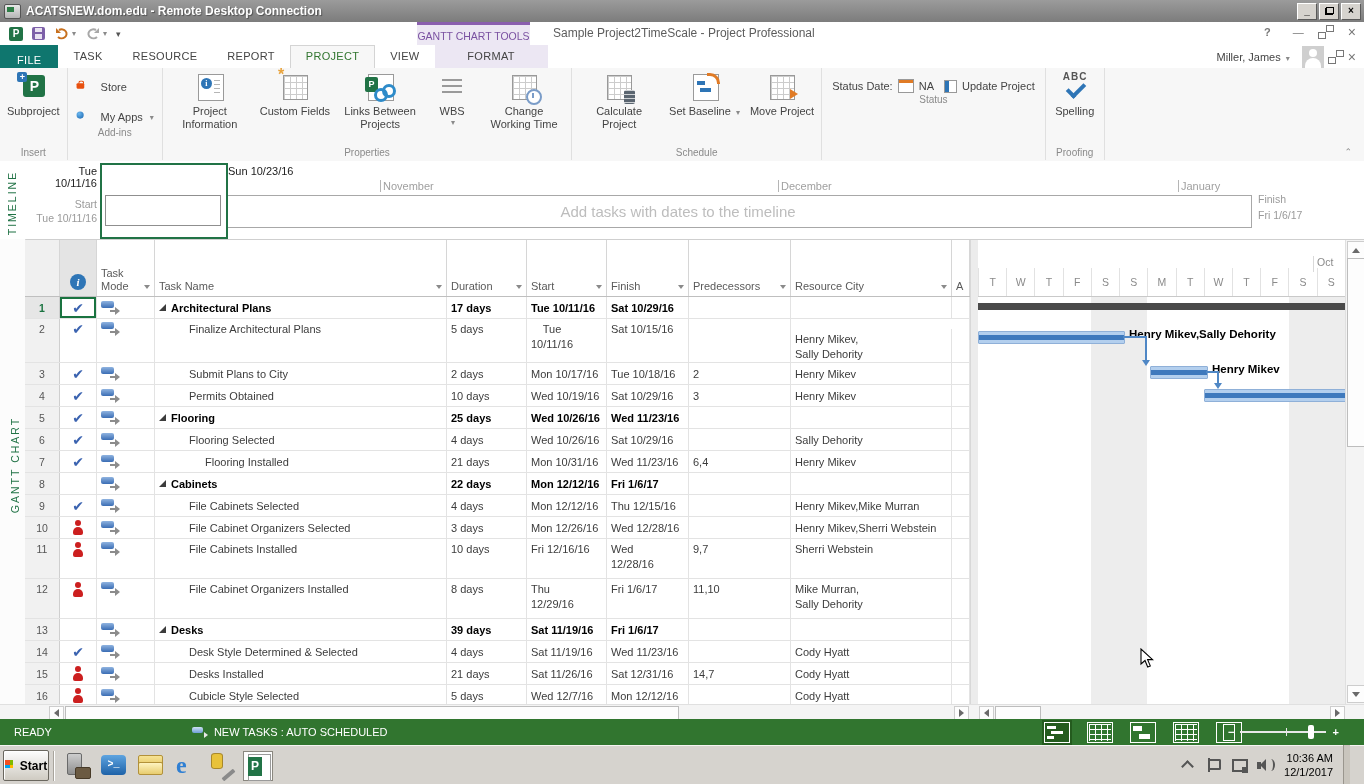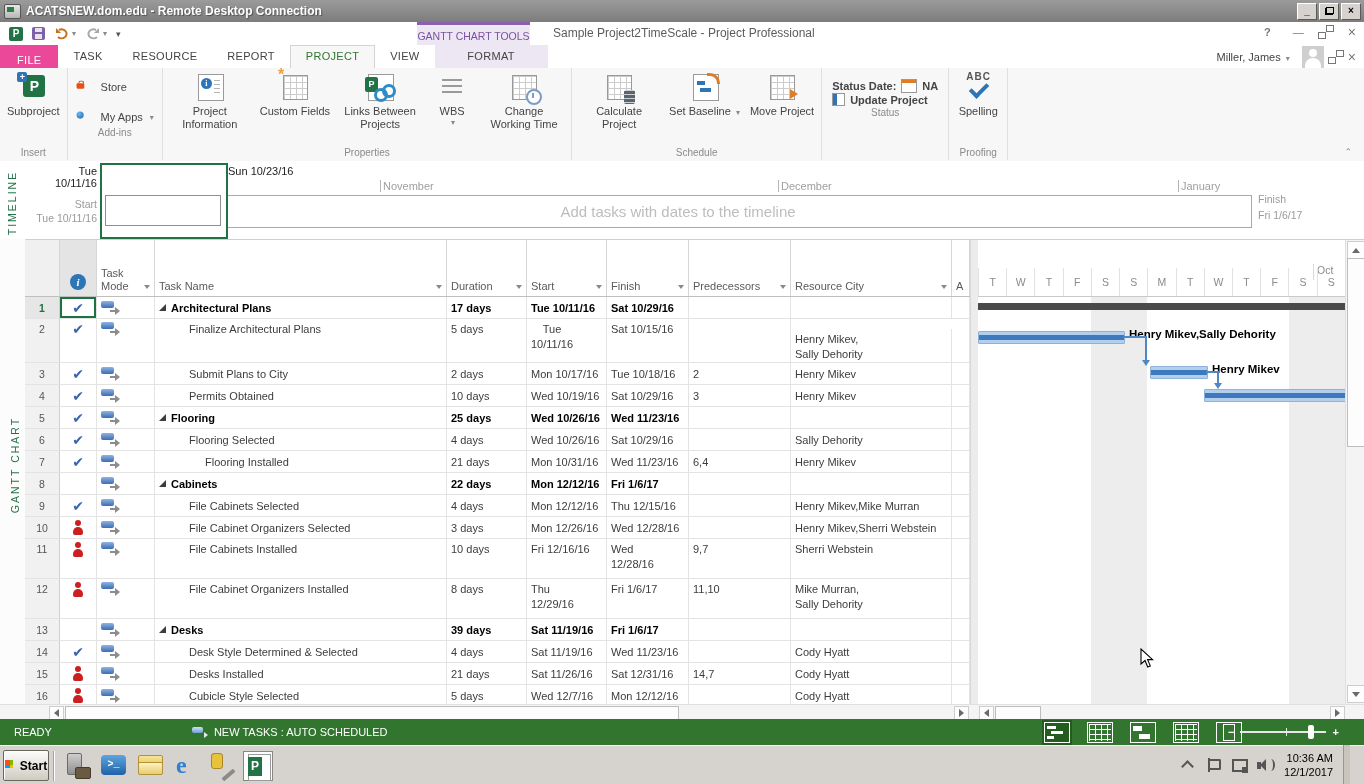--- a/index.html
+++ b/index.html
@@ -29,39 +29,39 @@
   
   #ctx-block{position:absolute;left:417px;top:22px;width:113px;height:46px;background:#ece7f3;}
   #ctx-block:before{content:"";position:absolute;left:0;top:0;width:113px;height:3px;background:#8a5fae;}
   #ctx-label{position:absolute;left:0;top:8px;width:113px;text-align:center;color:#7a51a1;font-size:10.5px;}
   #app-title{position:absolute;left:553px;top:26px;font-size:12px;color:#5c5c5c;}
   #app-ctl{position:absolute;right:8px;top:24px;display:flex;gap:22px;align-items:center;color:#777;}
   
   #tab-row{position:absolute;left:0;top:45px;width:1364px;height:23px;background:#fff;}
   #tab-strip{display:flex;height:23px;}
   .tab{padding:0 15px;line-height:22px;font-size:11px;color:#444;letter-spacing:.3px;}
-  .tab.file{background:#ec4899;color:#fff;padding:4px 17px;}
+  .tab.file{background:#0f766e;color:#fff;padding:4px 17px;}
   .tab.active{background:#f7f7f7;color:#31752F;border:1px solid #d4d4d4;border-bottom:none;line-height:20px;}
   .tab.contextual{background:#ece7f3;width:113px;box-sizing:border-box;text-align:center;padding:0;}
   #acct{position:absolute;right:8px;top:45px;height:23px;display:flex;align-items:center;gap:12px;color:#444;}
   #avatar{width:22px;height:22px;background:#cfcfcf;position:relative;overflow:hidden;}
   #avatar:before{content:"";position:absolute;left:7px;top:3px;width:8px;height:8px;border-radius:50%;background:#fff;}
   #avatar:after{content:"";position:absolute;left:3px;top:12px;width:16px;height:10px;border-radius:8px 8px 0 0;background:#fff;}
   .gctl{color:#777;font-size:11px;}
   
   #ribbon{position:absolute;left:0;top:68px;width:1364px;height:93px;background:#f7f7f7;border-bottom:1px solid #d9d9d9;}
   #ribbon-groups{display:flex;height:92px;}
   .rgroup{display:flex;flex-direction:column;border-right:1px solid #e0e0e0;padding:1px 2px 0 2px;}
   .rbtns{display:flex;flex:1;align-items:flex-start;}
   .glabel{text-align:center;color:#8a8a8a;font-size:10px;padding:1px 4px 2px;}
   .bigbtn{display:flex;flex-direction:column;align-items:center;max-width:80px;min-width:44px;padding:3px 5px 1px;text-align:center;}
   .blabel{font-size:11px;line-height:13px;color:#444;margin-top:3px;}
   .smallcol{display:flex;flex-direction:column;justify-content:flex-start;gap:12px;padding:9px 6px 0 6px;}
   .smallbtn{display:flex;align-items:center;gap:5px;color:#444;}
-  .statuscol{display:flex;flex-direction:column;padding:10px 8px 0 8px;color:#444;font-weight:bold;}
+  .statuscol{display:flex;flex-direction:row;gap:10px;padding:10px 8px 0 8px;color:#444;}
   .statusrow{display:flex;align-items:center;gap:5px;}
   #ribbon-collapse{position:absolute;right:12px;bottom:4px;color:#8a8a8a;font-size:9px;}
   
   .ic{position:relative;width:34px;height:30px;display:block;font-style:normal;}
   .ic i{display:block;position:absolute;font-style:normal;}
   .ic-s{position:relative;width:18px;height:16px;display:inline-block;flex:none;}
   .ic-s i{display:block;position:absolute;font-style:normal;}
   .sp-sq{left:7px;top:3px;width:22px;height:22px;background:#217346;border-radius:3px;color:#fff;font:bold 14px/22px "Liberation Sans",sans-serif;text-align:center;}
   .sp-plus{left:1px;top:0;width:10px;height:10px;background:#2e75b6;border-radius:2px;color:#fff;font:bold 9px/10px "Liberation Sans",sans-serif;text-align:center;}
   .bag-b{left:1px;top:5px;width:14px;height:10px;background:#e8500f;border-radius:2px;}
@@ -140,21 +140,21 @@
   .person-ic:before{content:"";position:absolute;left:3px;top:0;width:6px;height:6px;border-radius:50%;background:#cc1f1f;}
   .person-ic:after{content:"";position:absolute;left:1px;top:7px;width:10px;height:8px;border-radius:5px 5px 2px 2px;background:#cc1f1f;}
   .mode-ic{position:relative;width:19px;height:13px;flex:none;}
   .mode-ic .bar{position:absolute;left:0;top:0;width:13px;height:7px;border-radius:2px;background:linear-gradient(180deg,#8fb3e0,#3a6db4);}
   .mode-ic .ln{position:absolute;right:5px;bottom:2px;width:5px;height:2px;background:#8c8c8c;}
   .mode-ic .ar{position:absolute;right:0;bottom:-1px;width:0;height:0;border-top:4px solid transparent;border-bottom:4px solid transparent;border-left:5px solid #8c8c8c;}
   
   #splitter{position:absolute;left:970px;top:240px;width:8px;height:479px;background:#ececec;border-left:1px solid #d8d8d8;border-right:1px solid #c9c9c9;}
   #gantt{position:absolute;left:978px;top:240px;width:367px;height:464px;background:#fff;overflow:hidden;}
   #g-head{position:relative;height:56px;border-bottom:1px solid #c9c9c9;background:#fff;}
-  #g-month{position:absolute;right:2px;top:24px;width:26px;color:#8a8a8a;font-size:10.5px;border-left:1px solid #d9d9d9;padding-left:3px;height:16px;}
+  #g-month{position:absolute;right:2px;top:16px;width:26px;color:#8a8a8a;font-size:10.5px;border-left:1px solid #d9d9d9;padding-left:3px;height:16px;}
   #g-days{position:absolute;left:0;bottom:0;height:28px;display:flex;width:100%;}
   .g-day{box-sizing:border-box;border-left:1px solid #e2e2e2;color:#8a8a8a;font-size:10.5px;display:flex;align-items:center;justify-content:center;}
   #g-body{position:relative;height:408px;background:#fff;}
   .wknd{position:absolute;top:0;bottom:0;background:#ededed;}
   .gsummary{position:absolute;height:7px;background:#4a4a4a;}
   .gbar{position:absolute;height:11px;border-radius:1px;border:1px solid #8fb0d8;
     background:linear-gradient(180deg,#b3cfee 0 26%,#3e79bd 26% 74%,#b3cfee 74% 100%);}
   .glabel-bar{position:absolute;font-weight:bold;font-size:11.5px;color:#000;white-space:nowrap;}
   .glink{position:absolute;background:#4f87c5;}
   .garrow{position:absolute;width:0;height:0;border-left:4px solid transparent;border-right:4px solid transparent;border-top:6px solid #4f87c5;}

